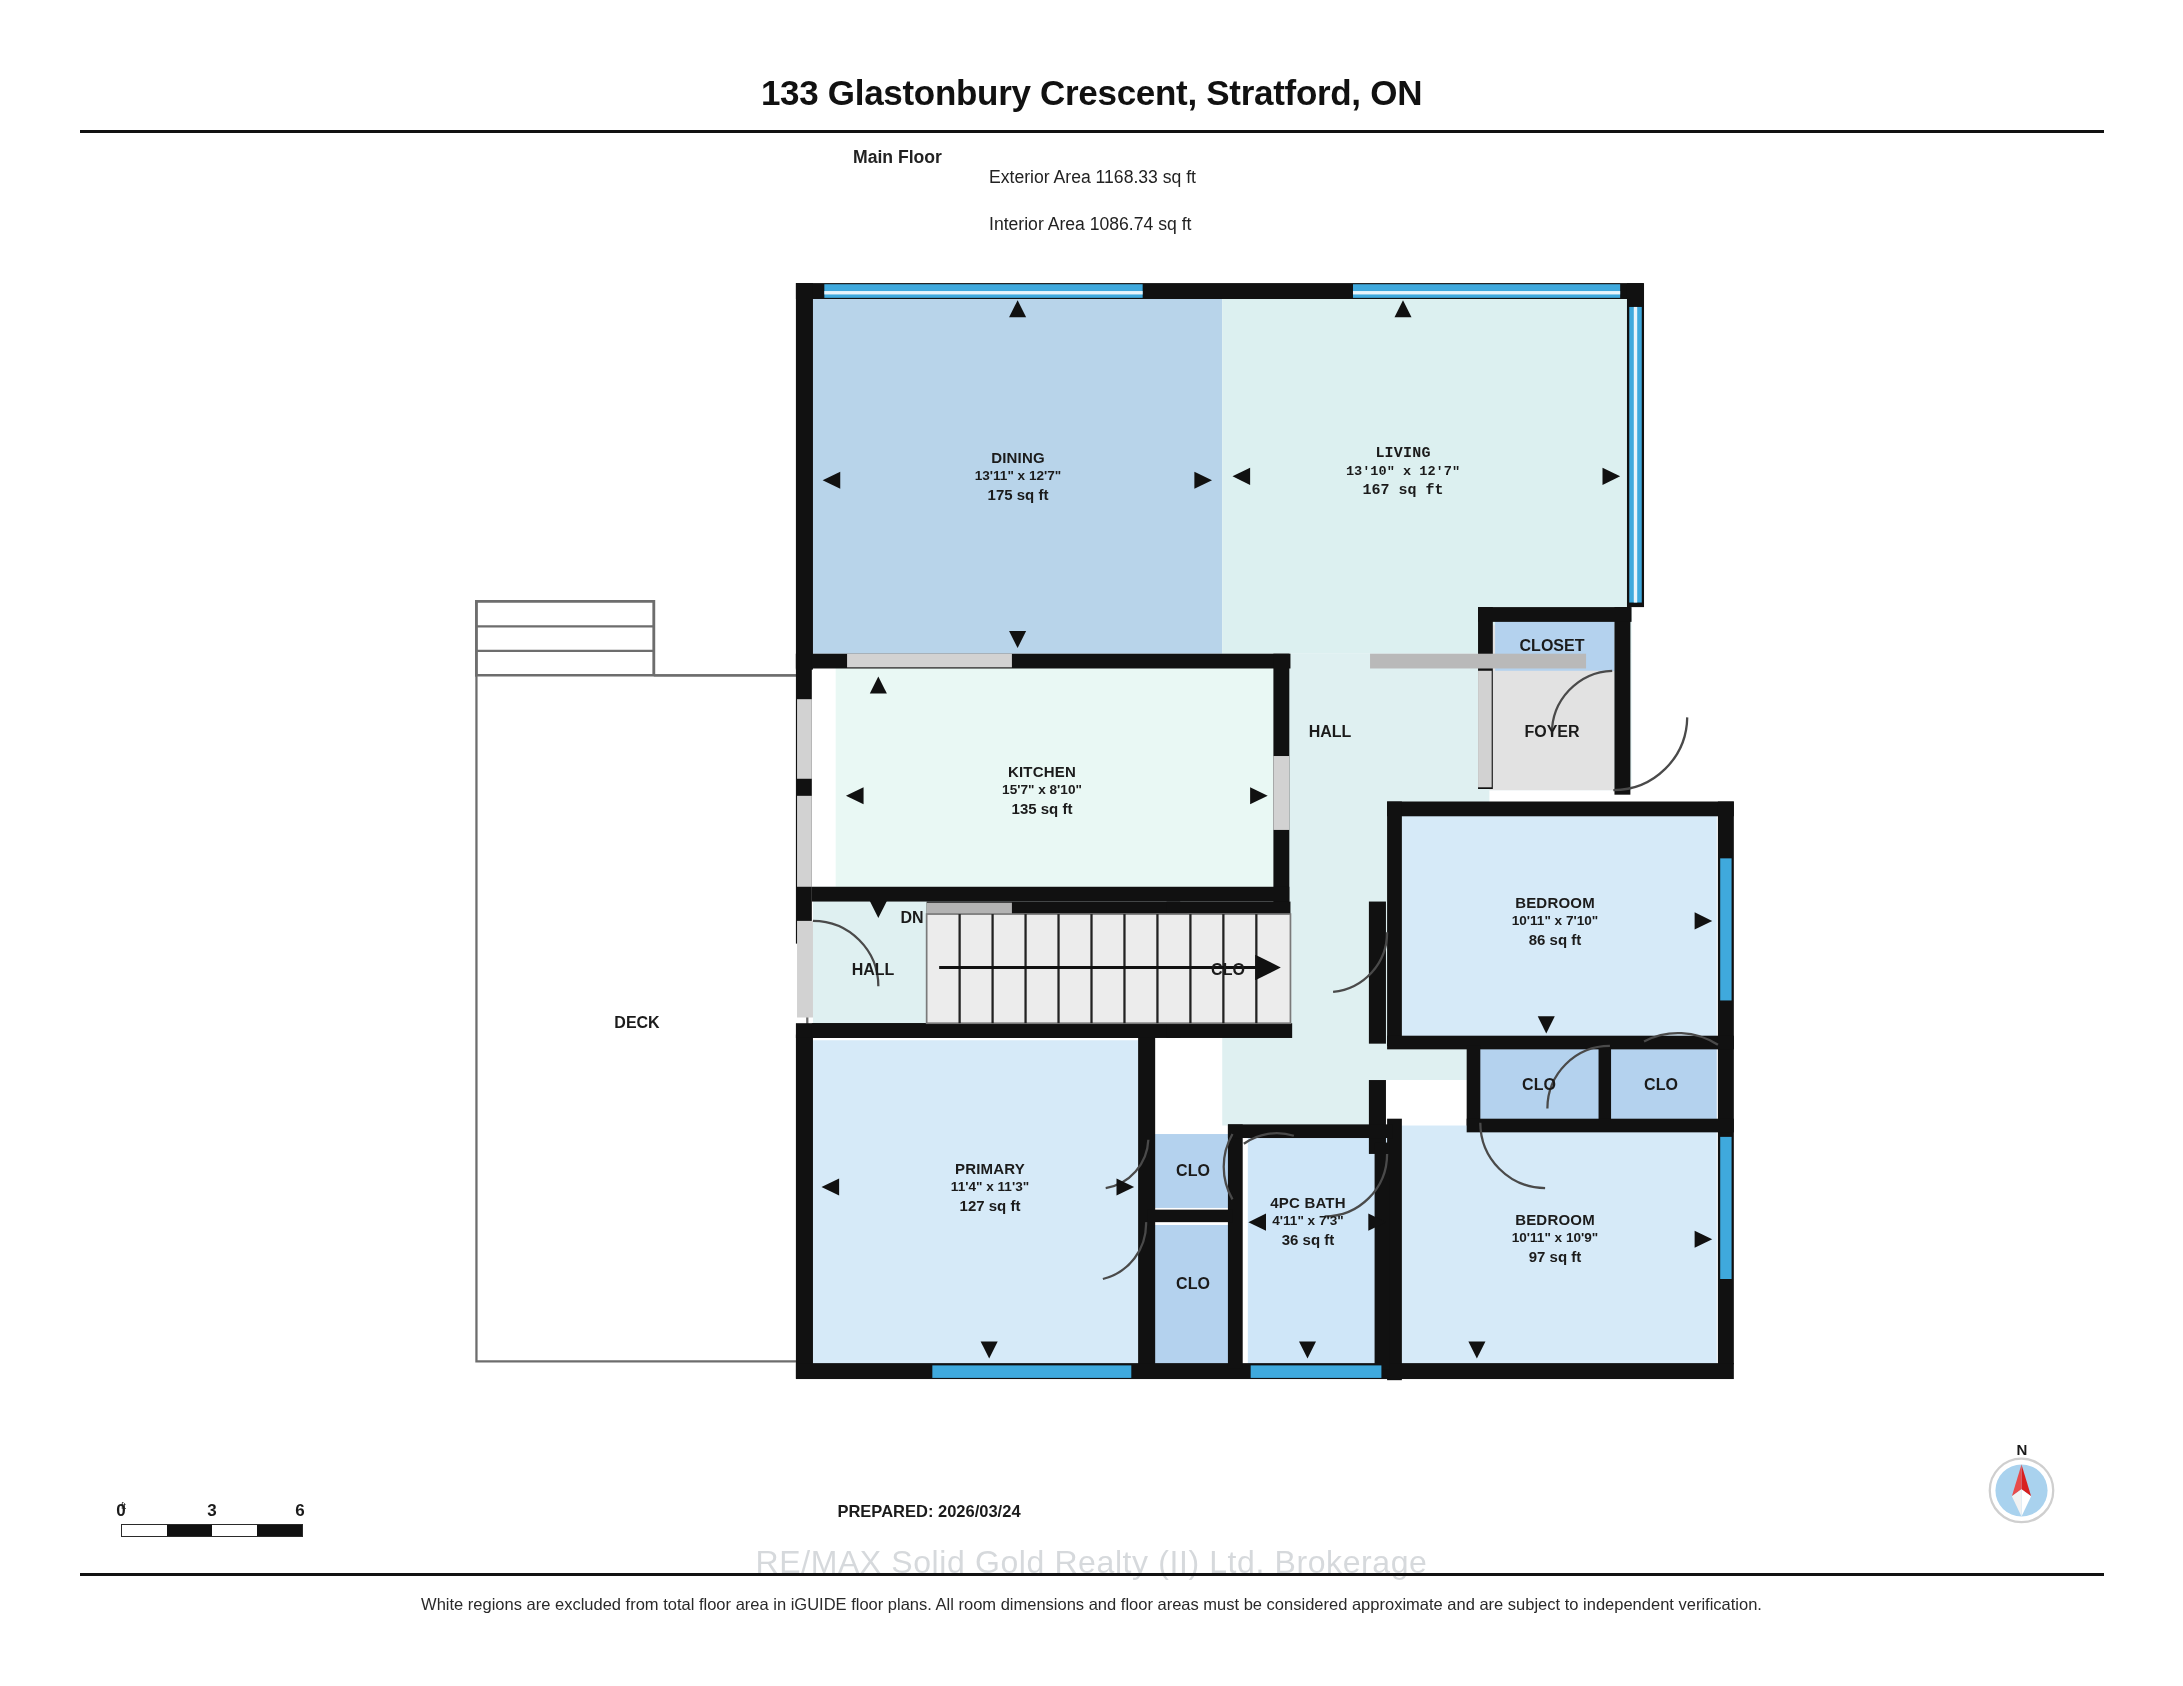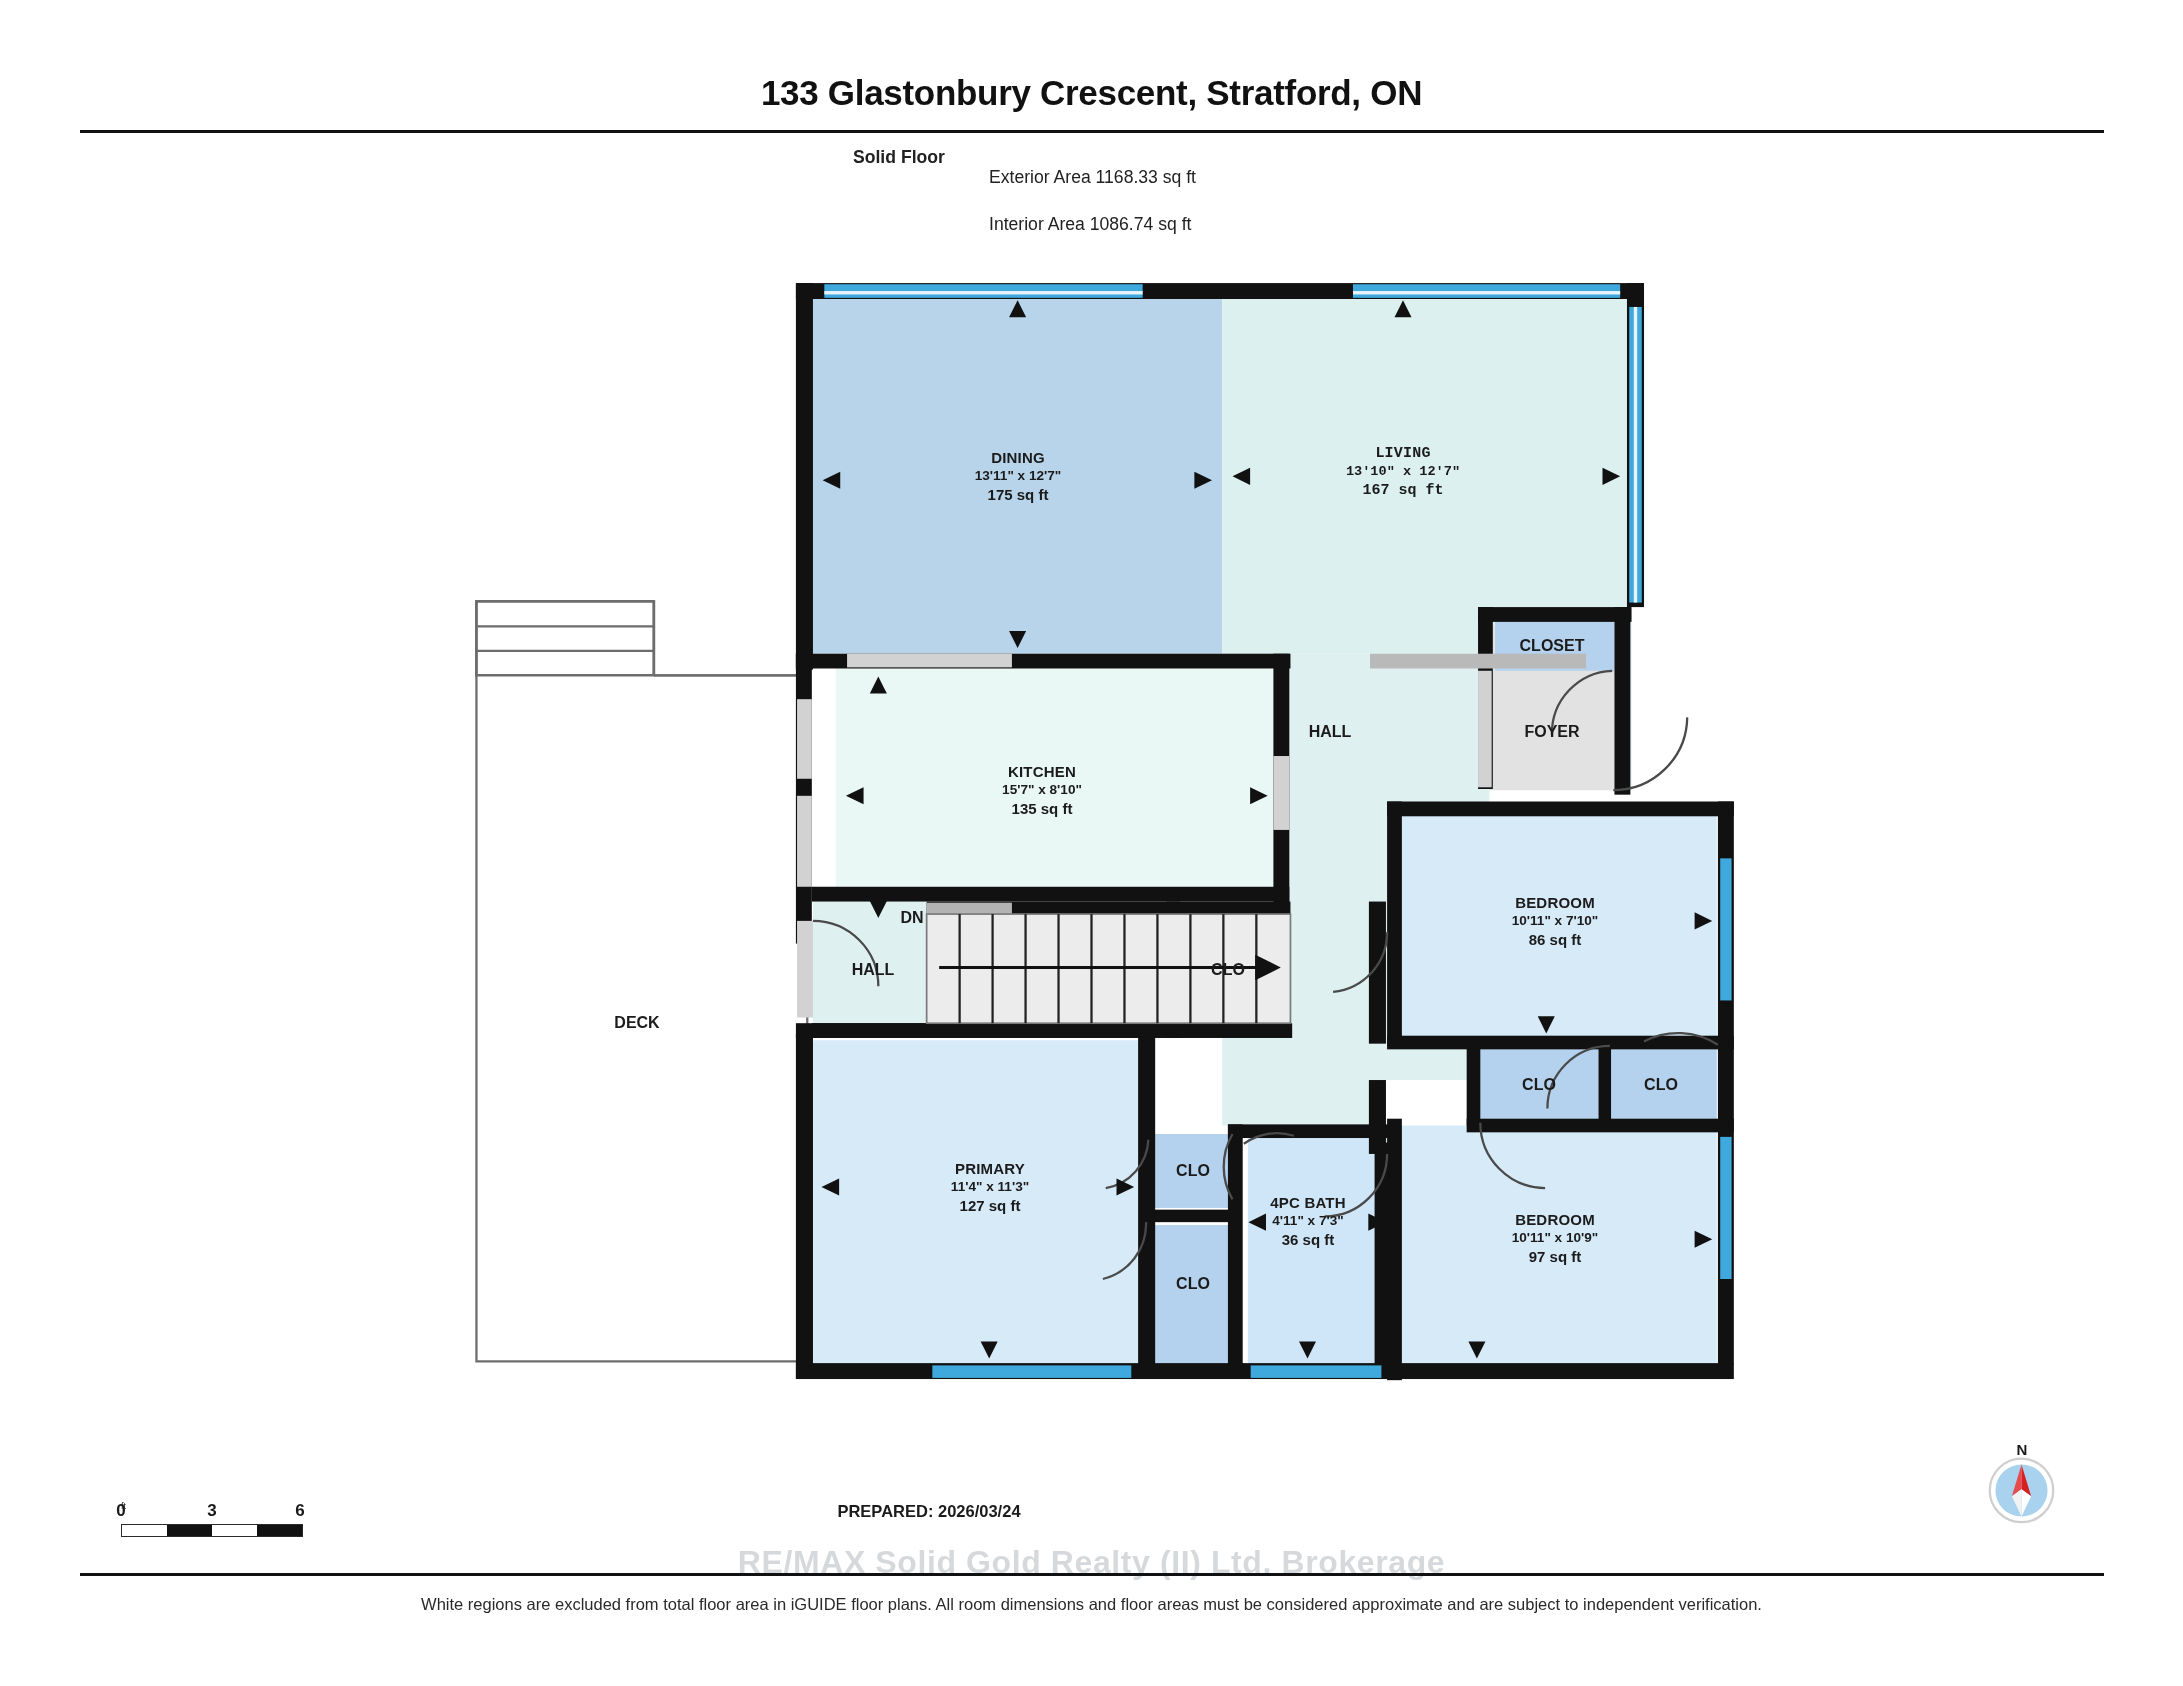--- a/index.html
+++ b/index.html
@@ -151,21 +151,21 @@
     font-weight: bold;
   }
 
   .watermark {
     position: absolute;
     top: 1544px;
     left: 0;
     width: 2183px;
     text-align: center;
     font-size: 32px;
-    font-weight: bold;
+    font-weight: normal;
     color: rgba(120,130,140,0.30);
     letter-spacing: 0.6px;
     white-space: nowrap;
   }
 
   .rule-bottom {
     position: absolute;
     top: 1573px;
     left: 80px;
     width: 2024px;
@@ -186,21 +186,21 @@
 </head>
 <body>
 
 <div class="page">
 
   <div class="title">133 Glastonbury Crescent, Stratford, ON</div>
   <div class="rule-top"></div>
 
   <div class="subhead">
     <div class="row">
-      <span class="lbl">Solid Floor</span>
+      <span class="lbl">Main Floor</span>
       <span class="val">Exterior Area 1168.33 sq ft</span>
     </div>
     <div class="row indent">
       <span class="lbl">Main Floor</span>
       <span class="val">Interior Area 1086.74 sq ft</span>
     </div>
   </div>
 
   <div class="plan">
     <svg width="2183" height="1686" viewBox="0 0 3840 2966" xmlns="http://www.w3.org/2000/svg">

